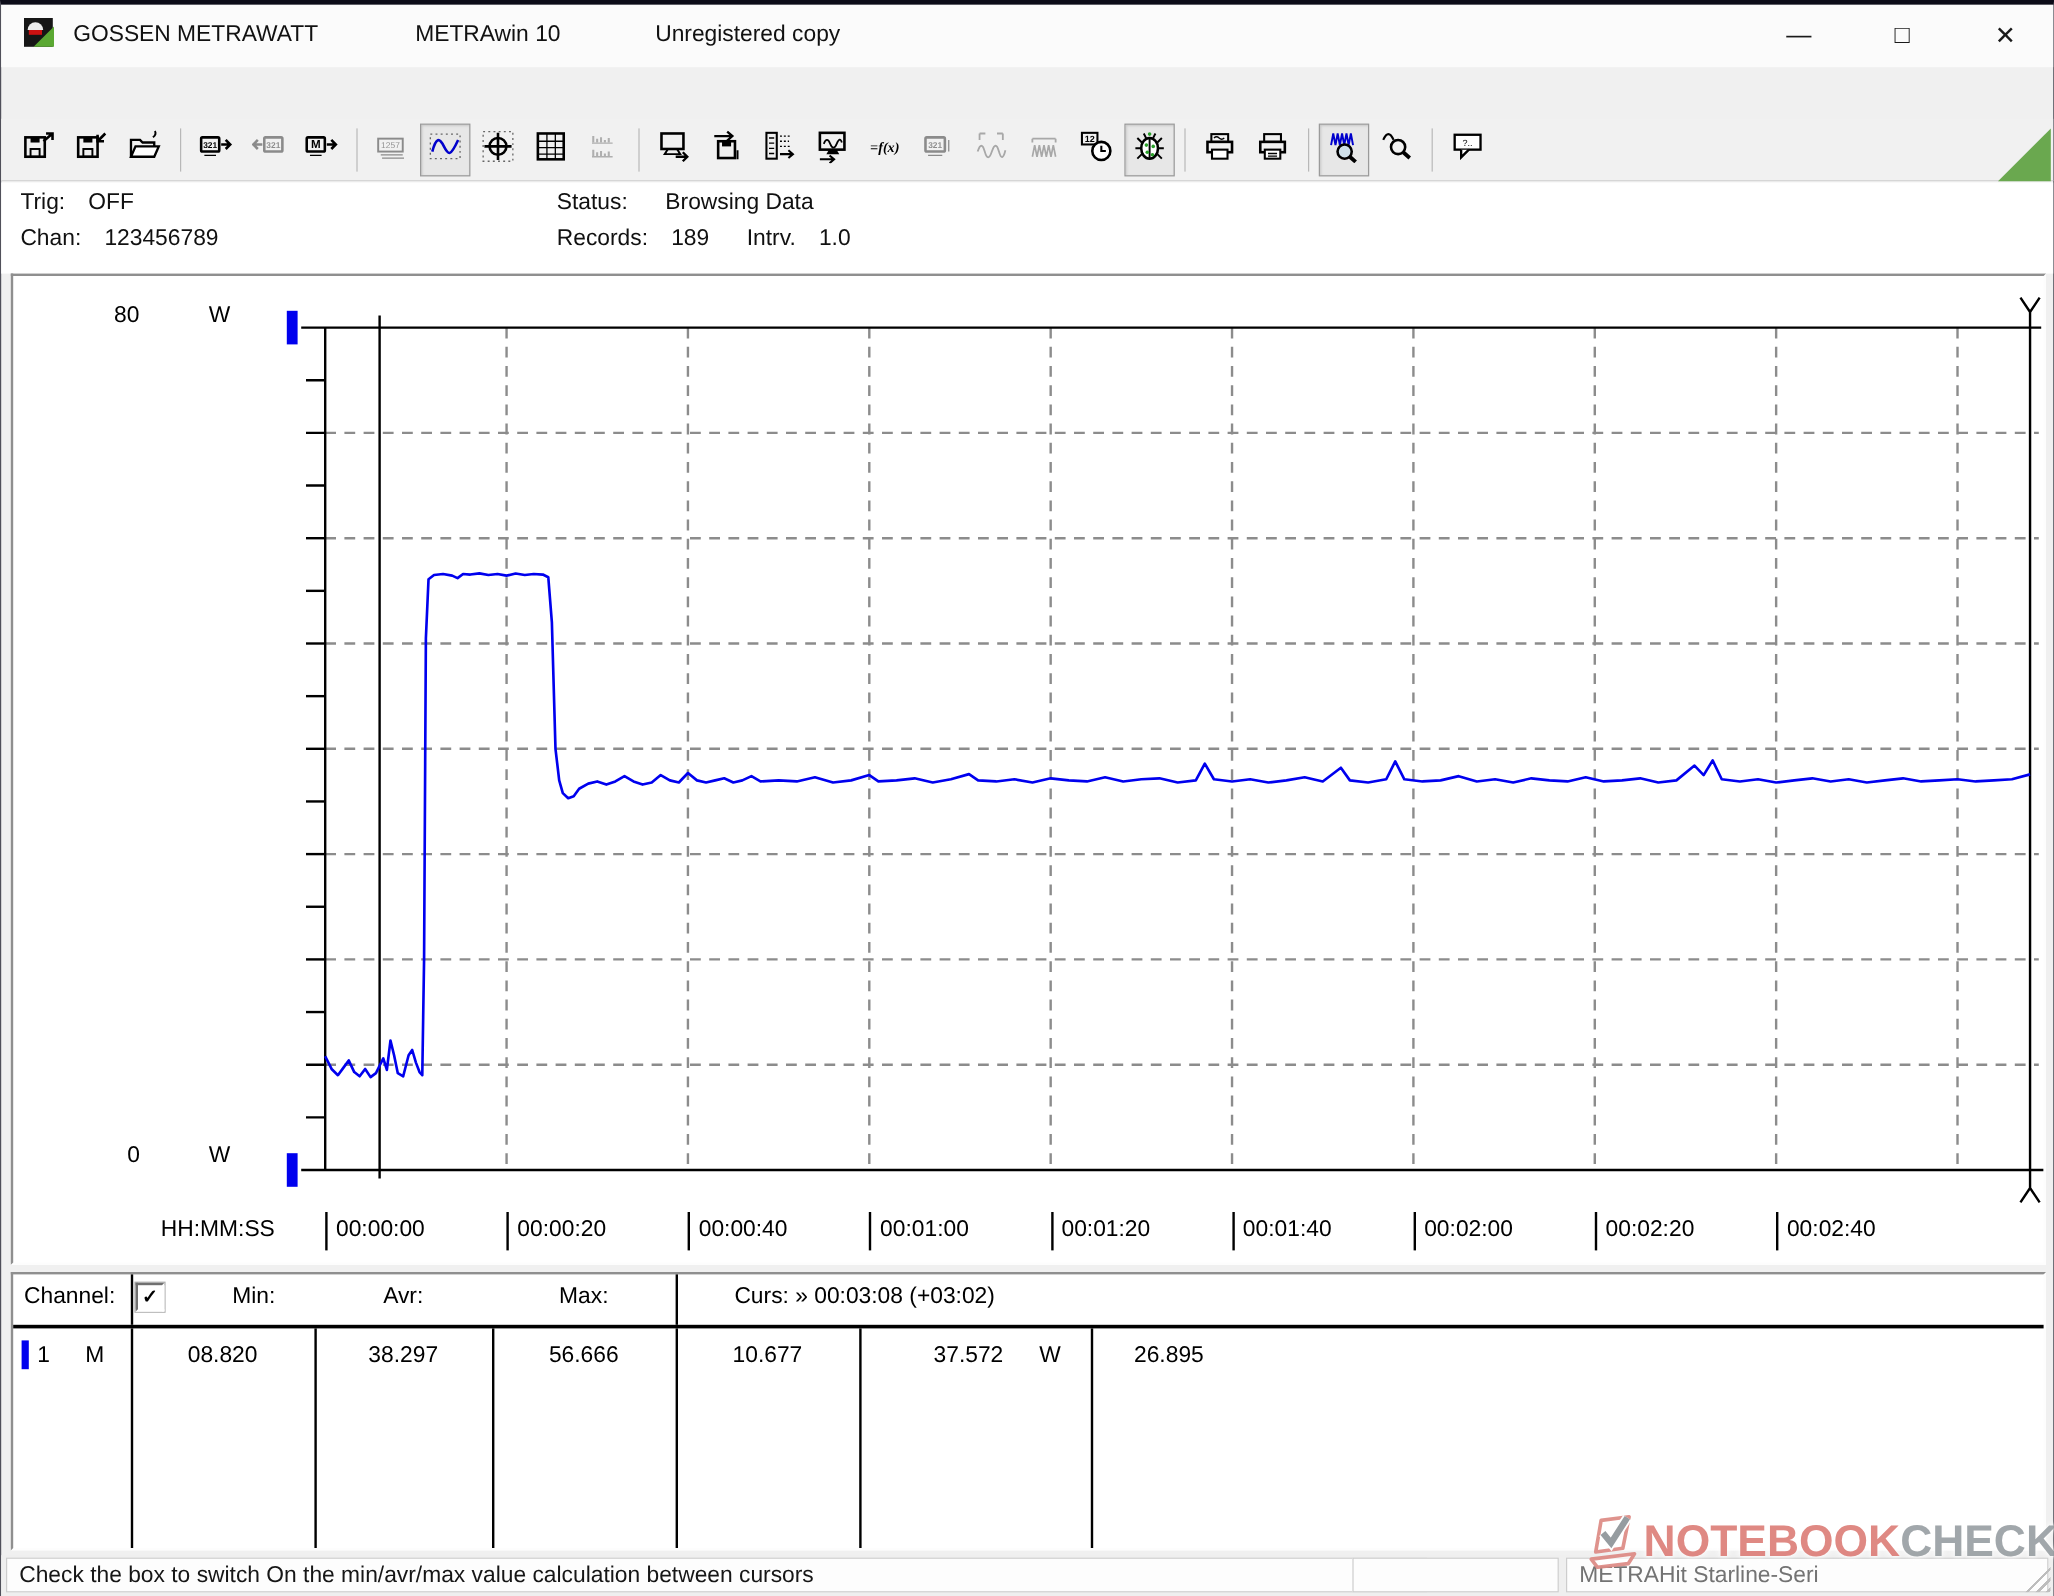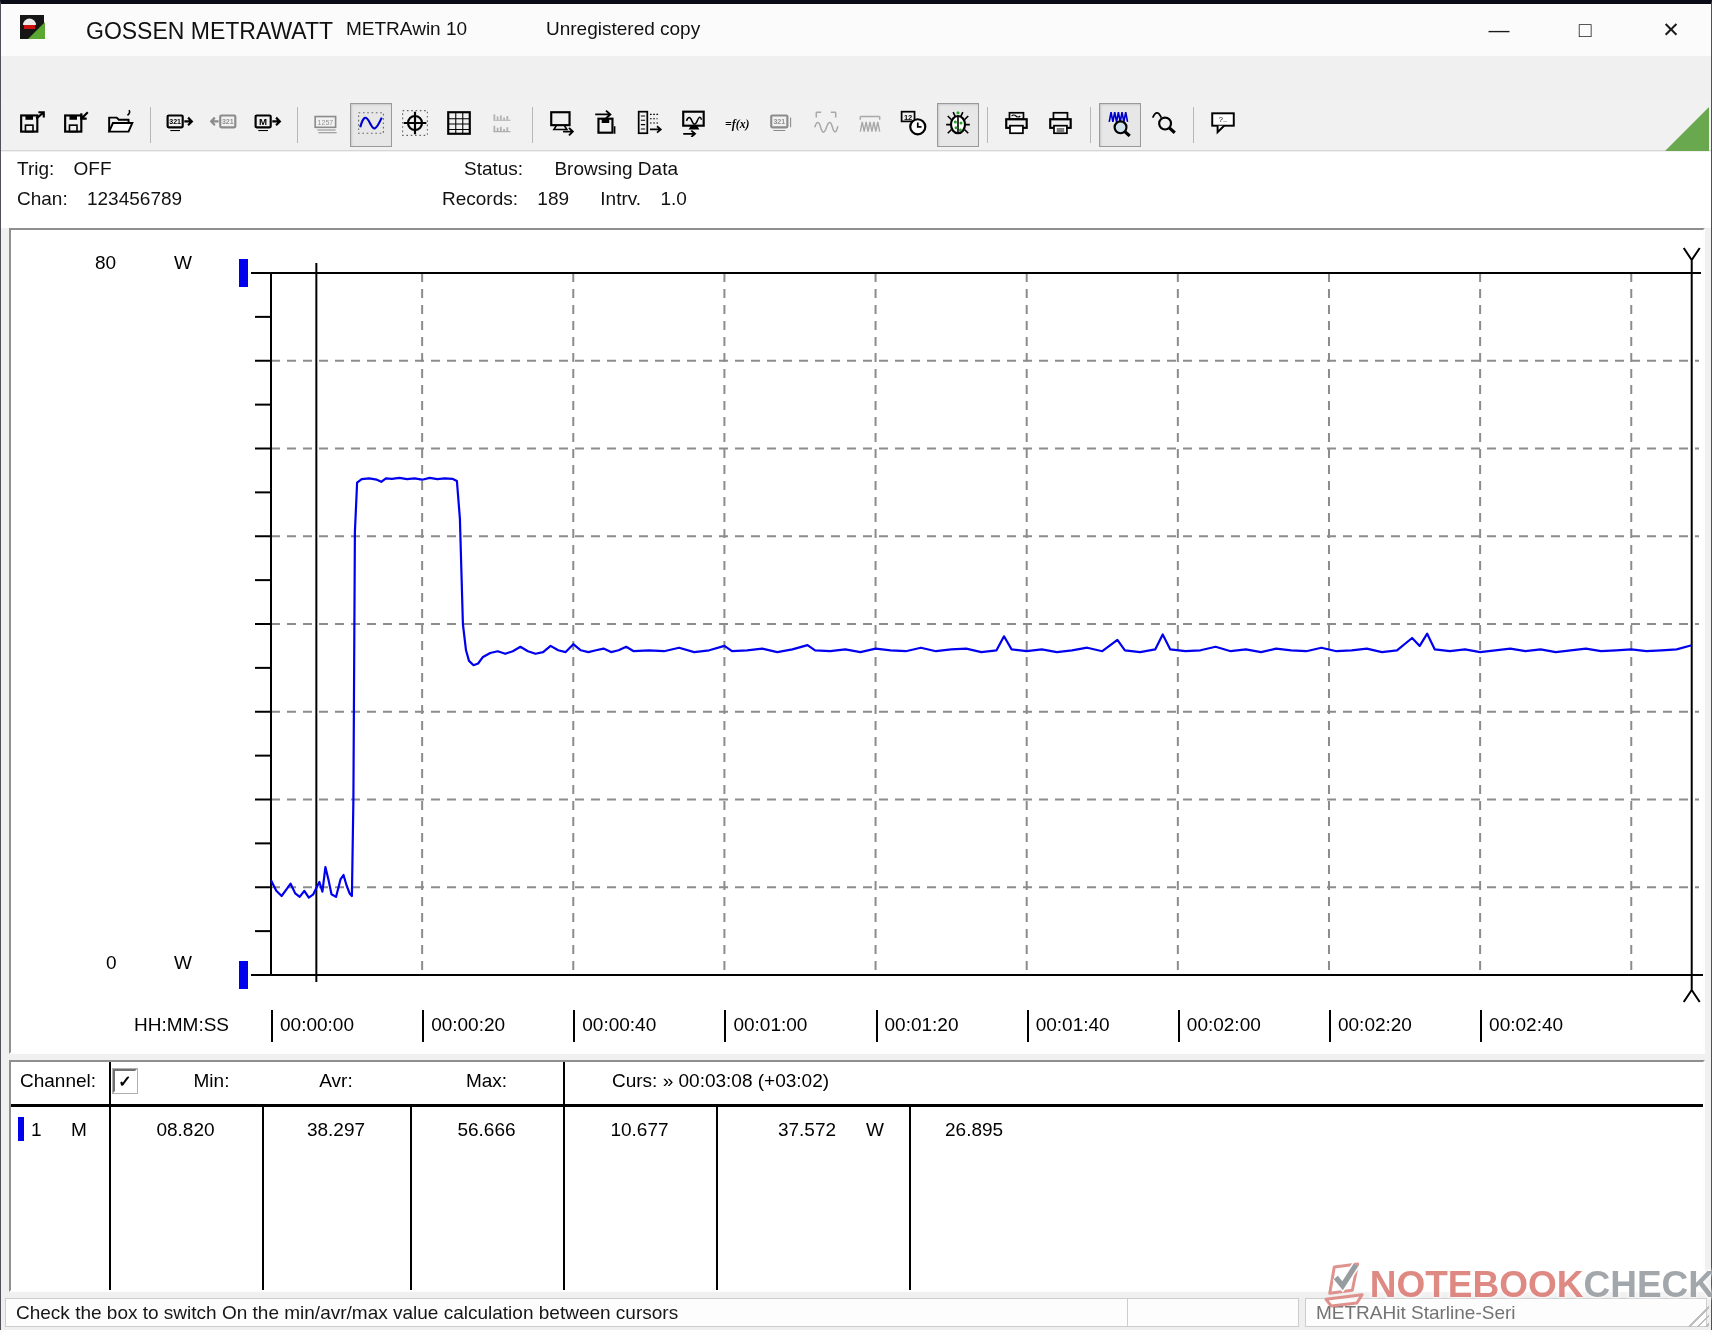--- a/index.html
+++ b/index.html
@@ -4,21 +4,21 @@
 <style>
   html,body{margin:0;padding:0;}
   body{width:1712px;height:1330px;overflow:hidden;position:relative;
        font-family:"Liberation Sans", sans-serif;background:#f0f0f0;
        -webkit-font-smoothing:antialiased;}
   .window{position:absolute;inset:0;border-top:4px solid #0c0c18;
           border-left:1px solid #50505a;border-right:1px solid #50505a;box-sizing:border-box;background:#f0f0f0;}
   
   .titlebar{position:absolute;left:0;top:0;width:100%;height:52px;background:#fbfbfb;}
   .titlebar .applogo{position:absolute;left:18px;top:10px;}
-  .t-brand{position:absolute;left:60px;top:14px;font-size:23px;color:#111;margin-left:25px;}
+  .t-brand{position:absolute;left:60px;top:14px;font-size:19px;color:#111;}
   .t-app{position:absolute;left:345px;top:14px;font-size:19px;color:#111;}
   .t-note{position:absolute;left:545px;top:14px;font-size:19px;color:#111;}
   .winbtns{position:absolute;right:14px;top:6px;display:flex;gap:34px;}
   .winbtn{width:52px;height:40px;display:flex;align-items:center;justify-content:center;
           font-size:21px;color:#1a1a1a;cursor:default;}
   
   .menubar{position:absolute;left:0;top:52px;width:100%;height:42px;background:#fff;
            display:flex;align-items:center;padding-left:6px;box-sizing:border-box;
            border-bottom:1px solid #e3e3e3;}
   .menuitem{font-size:19px;color:#111;padding:6px 13px;}
@@ -32,21 +32,21 @@
   .tbtn.pressed{border:1px solid #9a9a9a;background:#e7e7e7;box-shadow:inset 1px 1px 2px #c9c9c9;}
   .tbtn.disabled{opacity:.42;filter:grayscale(1);}
   .tsep{width:1px;height:36px;background:#b8b8b8;margin:0 7px;}
   .corner-tri{position:absolute;right:2px;top:8px;width:0;height:0;
               border-bottom:44px solid #6aa84f;border-left:44px solid transparent;}
   
   .infobar{position:absolute;left:0;top:148px;width:100%;height:76px;background:#fff;font-size:19px;color:#111;}
   .info-l1{position:absolute;left:16px;top:6px;}
   .info-l2{position:absolute;left:16px;top:36px;}
   .info-m1{position:absolute;left:463px;top:6px;}
-  .info-m2{position:absolute;left:441px;top:36px;}
+  .info-m2{position:absolute;left:463px;top:36px;}
   .ilabel{display:inline-block;}
   .ival{margin-left:14px;}
   .ival2{margin-left:26px;}
   
   .chartpanel{position:absolute;left:8px;top:224px;width:1696px;height:826px;background:#fff;
               border-top:2px solid #8f8f8f;border-left:2px solid #8f8f8f;
               border-right:2px solid #fdfdfd;border-bottom:2px solid #fdfdfd;box-sizing:border-box;}
   .chartsvg{position:absolute;left:0;top:0;}
   .axlab{position:absolute;font-size:19px;color:#000;}
   .xlabels{position:absolute;left:0;top:780px;width:100%;height:36px;font-size:19px;color:#000;text-decoration:underline;}

